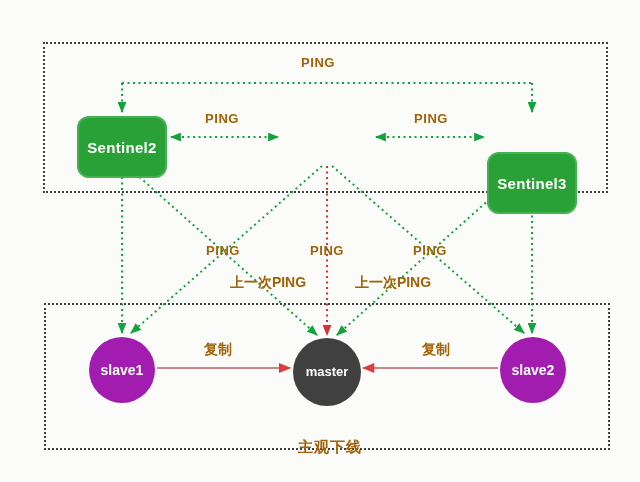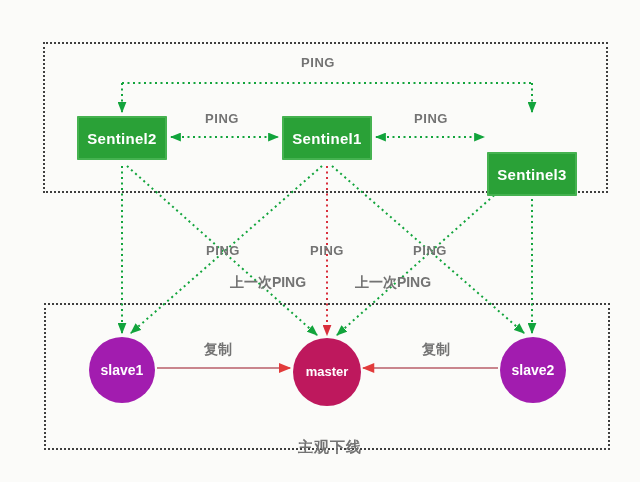--- a/index.html
+++ b/index.html
@@ -9,27 +9,27 @@
   }
   .dashed-box{position:absolute;border:2px dotted #3f3f3f;z-index:1;}
   #top-box{left:43px;top:42px;width:561px;height:147px;}
   #bottom-box{left:44px;top:303px;width:562px;height:143px;}
   #connectors{position:absolute;left:0;top:0;z-index:2;}
   .gline{stroke:#12a43c;stroke-width:2;stroke-dasharray:2 3.5;fill:none;}
   .rline{stroke:#d92f3c;stroke-width:2;stroke-dasharray:2 3.5;fill:none;}
   .pline{stroke:#c9858d;stroke-width:2;fill:none;}
   .node{position:absolute;z-index:3;display:flex;align-items:center;justify-content:center;
         color:#fff;font-weight:bold;text-align:center;}
-  .sentinel{width:90px;height:44px;background:#2aa137;border-radius:1px;font-size:15px;
+  .sentinel{width:90px;height:62px;background:#2aa137;border-radius:12px;font-size:15px;
         box-shadow:inset 0 0 0 2px rgba(120,210,130,.35);letter-spacing:.3px;}
   .circle{border-radius:50%;}
   .slave{width:66px;height:66px;background:#a21caf;font-size:14px;}
-  .master{width:68px;height:68px;background:#be185d;font-size:13px;}
+  .master{width:68px;height:68px;background:#404040;font-size:13px;}
   .master .wrap{width:46px;word-break:break-all;line-height:1.35;}
-  .lbl{position:absolute;z-index:4;transform:translateX(-50%);font-weight:bold;color:#737373;white-space:nowrap;}
+  .lbl{position:absolute;z-index:4;transform:translateX(-50%);font-weight:bold;color:#a16207;white-space:nowrap;}
   .ping{font-size:13px;letter-spacing:.5px;}
   .cn{font-size:14px;}
   .big-cn{font-size:15px;letter-spacing:1px;}
 </style>
 </head>
 <body>
 
 <div id="stage">
 
   <div id="top-box" class="dashed-box"></div>
@@ -64,23 +64,20 @@
     <line class="gline" x1="332" y1="166" x2="524" y2="333" marker-end="url(#ag)"></line>
     <line class="gline" x1="527" y1="166" x2="337" y2="335" marker-end="url(#ag)"></line>
 
     <line class="pline" x1="157" y1="368" x2="290" y2="368" marker-end="url(#ap)"></line>
     <line class="pline" x1="498" y1="368" x2="363" y2="368" marker-end="url(#ap)"></line>
   </svg>
 
   <div class="node sentinel" style="left:77px;top:116px;">
     <span>Sentinel2</span>
   </div>
-  <div class="node sentinel" style="left:282px;top:116px;">
-    <span>Sentinel1</span>
-  </div>
   <div class="node sentinel" style="left:487px;top:116px;margin-top:36px;">
     <span>Sentinel3</span>
   </div>
 
   <div class="node circle slave" style="left:89px;top:337px;">
     <span>slave1</span>
   </div>
   <div class="node circle master" style="left:293px;top:338px;">
     <span class="wrap">master</span>
   </div>

